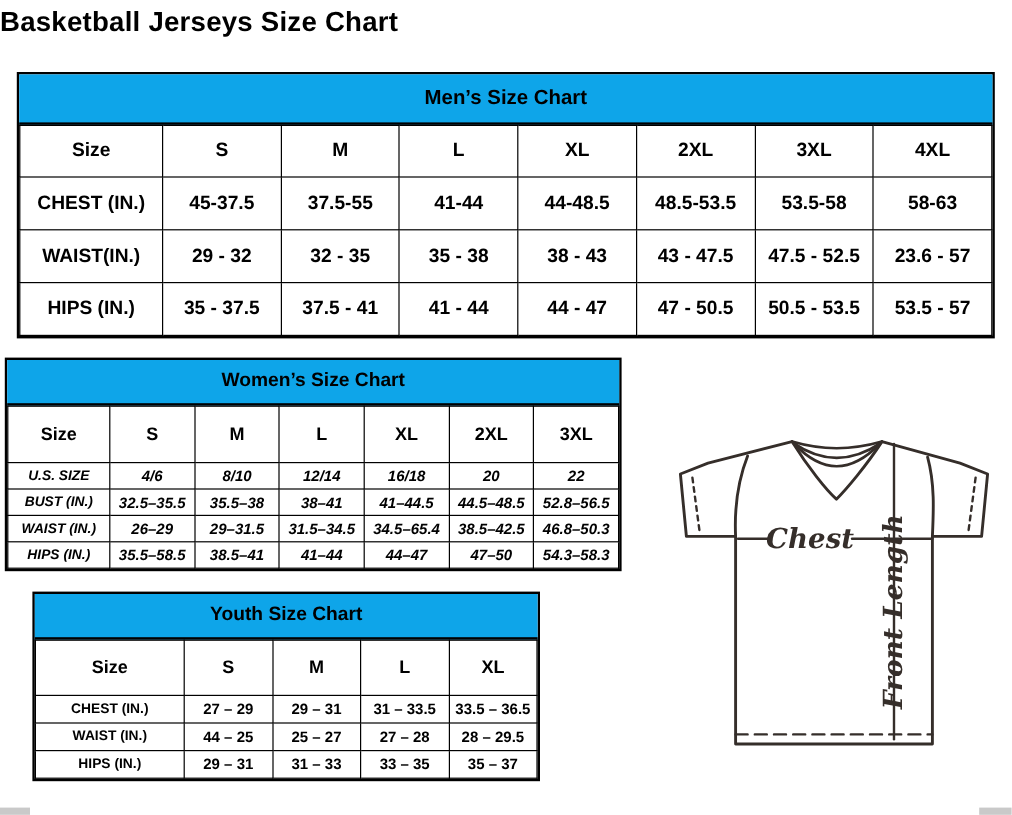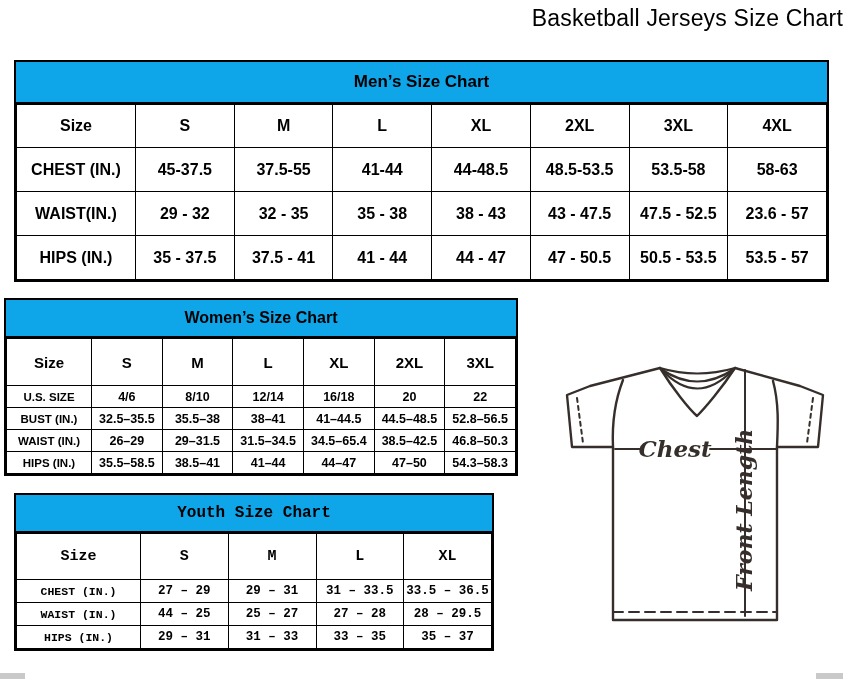--- a/index.html
+++ b/index.html
@@ -2,22 +2,22 @@
 <html><head>
 <meta charset="utf-8">
 <style>
   html,body{margin:0;padding:0;}
   body{
     width:843px;height:679px;position:relative;background:#ffffff;
     font-family:"Liberation Sans","DejaVu Sans",sans-serif;color:#000;
     overflow:hidden;
   }
   .page-title{
-    position:absolute;left:0;top:5px;width:843px;text-align:right;
-    font-size:23px;font-weight:normal;letter-spacing:0.2px;
+    position:absolute;left:0;top:5px;width:843px;text-align:left;
+    font-size:23px;font-weight:bold;letter-spacing:0.2px;
   }
   .chart{position:absolute;border:2px solid #000;background:#fff;box-sizing:border-box;}
   .chart-title{
     background:#0ea5e9;border-bottom:2px solid #000;text-align:center;
     font-weight:bold;display:flex;align-items:center;justify-content:center;
   }
   .chart table{width:100%;border-collapse:collapse;table-layout:fixed;}
   .chart th,.chart td{
     border:1px solid #000;text-align:center;vertical-align:middle;
     font-weight:bold;padding:0;overflow:hidden;white-space:nowrap;
@@ -25,25 +25,25 @@
   
   .men{left:14px;top:60px;width:815px;}
   .men .chart-title{height:40px;font-size:17px;}
   .men th{height:42px;font-size:16px;}
   .men td{height:43px;font-size:16px;}
   .men th:first-child{width:118px;}
   
   .women{left:4px;top:298px;width:514px;}
   .women .chart-title{height:36px;font-size:16px;}
   .women th{height:46px;font-size:15px;}
-  .women td{height:21px;font-size:12.5px;}
+  .women td{height:21px;font-size:12.5px;font-style:italic;}
   .women th:first-child{width:84px;}
   .women td:first-child{font-size:11.5px;}
   
-  .youth{left:14px;top:493px;width:480px;font-family:Liberation Mono, monospace;}
+  .youth{left:27px;top:493px;width:423px;}
   .youth .chart-title{height:36px;font-size:16px;}
   .youth th{height:45px;font-size:15px;}
   .youth td{height:22px;font-size:12.5px;}
   .youth th:first-child{width:123px;}
   .youth td:first-child{font-size:11.5px;}
   
   .jersey{position:absolute;left:560px;top:363px;width:270px;height:262px;}
   .jersey text{
     font-family:"DejaVu Serif","Liberation Serif",serif;
     font-weight:bold;font-style:italic;

